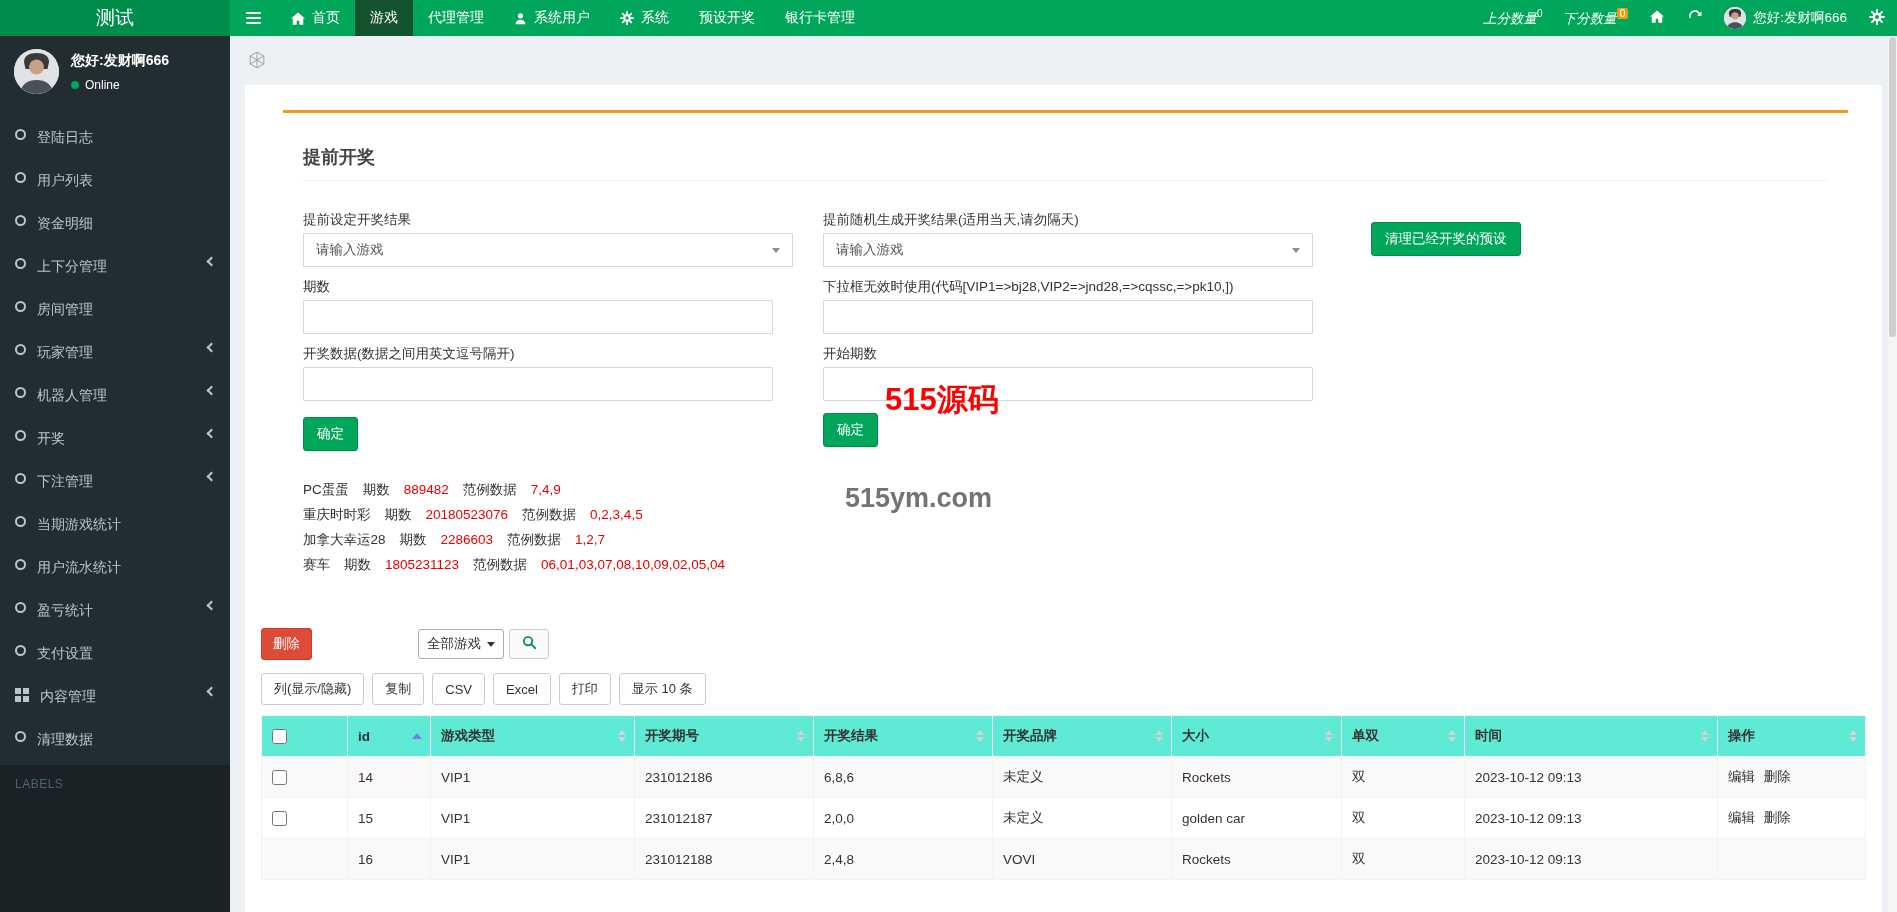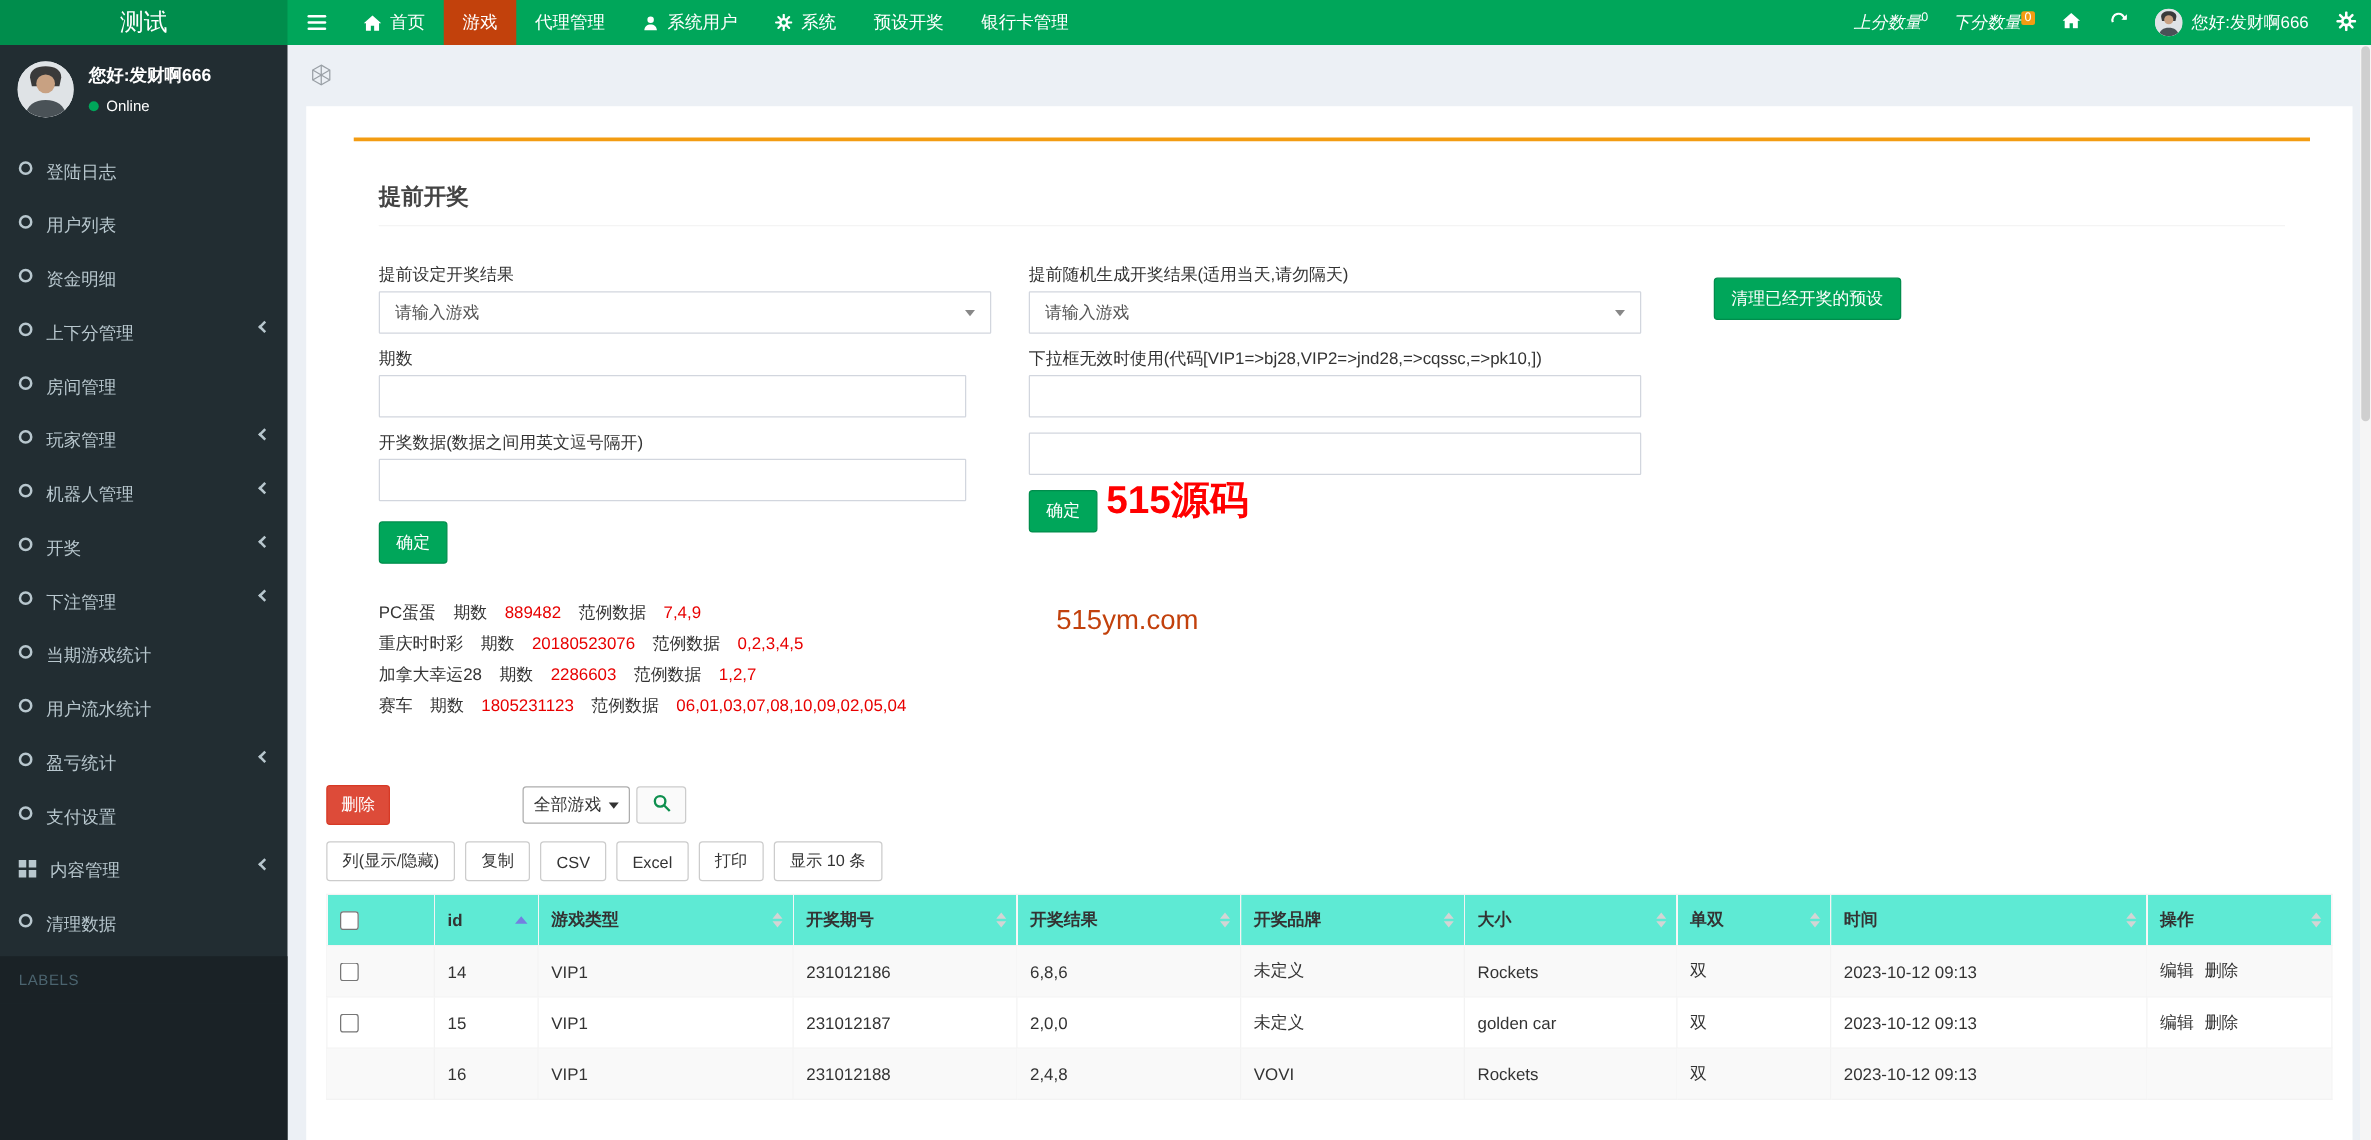--- a/index.html
+++ b/index.html
@@ -11,21 +11,21 @@
   }
 
   
   .navbar { position:absolute; top:0; left:0; right:0; height:36px; background:#00a65a; display:flex; align-items:stretch; z-index:20; }
   .brand { width:230px; background:#008d4c; color:#fff; font-size:19px; display:flex; align-items:center; justify-content:center; flex:0 0 230px; }
   .hamburger { width:46px; display:flex; align-items:center; justify-content:center; cursor:pointer; }
   .hamburger .bars { display:flex; flex-direction:column; gap:3px; }
   .hamburger .bars i { width:15px; height:2px; background:#fff; border-radius:1px; }
   .nav-left { display:flex; }
   .nav-item { display:flex; align-items:center; gap:7px; padding:0 15px; color:#fff; font-size:14px; cursor:pointer; white-space:nowrap; }
-  .nav-item.active { background:#c2410c; }
+  .nav-item.active { background:#14532d; }
   .nav-item svg { display:block; }
   .nav-right { margin-left:auto; display:flex; align-items:center; color:#fff; }
   .score-link { padding:0 10px; font-weight:normal; font-style:italic; font-size:13.5px; cursor:pointer; white-space:nowrap; }
   .badge-plain { font-size:10px; vertical-align:super; font-style:normal; }
   .badge-orange { font-size:10px; background:#f39c12; border-radius:2px; padding:0 3px; vertical-align:super; font-style:normal; }
   .icon-btn { padding:0 12px; height:36px; display:flex; align-items:center; cursor:pointer; color:#fff; }
   .nav-user { display:flex; align-items:center; gap:7px; padding:0 10px; cursor:pointer; font-size:13.5px; }
   .nav-avatar { width:22px; height:22px; border-radius:50%; overflow:hidden; background:#dfe3e6; }
   .nav-avatar svg, .side-avatar svg { display:block; width:100%; height:100%; }
   .cogs { position:relative; }
@@ -65,21 +65,21 @@
   .fg label { display:block; font-size:13.5px; color:#333; margin-bottom:5px; line-height:16px; font-weight:normal; }
   .select-box { height:34px; border:1px solid #d2d6de; display:flex; align-items:center; justify-content:space-between; padding:0 12px; font-size:13.5px; color:#555; background:#fff; cursor:pointer; border-radius:1px; }
   .caret { width:0; height:0; border-left:4px solid transparent; border-right:4px solid transparent; border-top:5px solid #888; }
   .text-input { width:100%; height:34px; border:1px solid #d2d6de; padding:0 12px; font:inherit; font-size:13.5px; background:#fff; border-radius:1px; }
   .narrow { width:470px; }
   .btn-green { background:#00a65a; border:1px solid #008d4c; color:#fff; font-size:13.5px; padding:7px 13px; border-radius:3px; cursor:pointer; font-family:inherit; }
   .confirm-left { margin-top:4px; }
   .clear-col { margin-left:28px; padding-top:10px; flex:0 0 auto; }
 
   .watermark1 { position:absolute; left:640px; top:294px; font-size:31px; font-weight:bold; color:#ff0000; z-index:5; }
-  .watermark2 { position:absolute; left:600px; top:398px; font-size:22px; font-weight:normal; color:#c2410c; z-index:5; }
+  .watermark2 { position:absolute; left:600px; top:398px; font-size:27px; font-weight:bold; color:#737373; z-index:5; }
 
   .info-lines { padding-top:26px; font-size:13.5px; }
   .info-line { display:flex; gap:14px; line-height:25px; color:#333; }
   .info-line .red { color:#e80000; }
 
   
   .table-section { margin-top:46px; }
   .toolbar-row1 { display:flex; align-items:center; }
   .btn-danger { background:#dd4b39; border:1px solid #d73925; color:#fff; font-size:13.5px; padding:6px 11px; border-radius:3px; cursor:pointer; font-family:inherit; }
   .filter-select { margin-left:106px; width:86px; height:30px; border:1px solid #adadad; border-radius:3px; display:flex; align-items:center; justify-content:space-between; padding:0 8px; font-size:13.5px; background:#fff; cursor:pointer; }
@@ -357,20 +357,21 @@
             <div class="select-box">
               <span>请输入游戏</span>
               <span class="caret"></span>
             </div>
           </div>
           <div class="fg">
             <label>下拉框无效时使用(代码[VIP1=&gt;bj28,VIP2=&gt;jnd28,=&gt;cqssc,=&gt;pk10,])</label>
             <input class="text-input" type="text" style="">
           </div>
           <div class="fg">
+            <label>开始期数</label>
             <input class="text-input" type="text" style="">
           </div>
           <button class="btn-green">确定</button>
         </div>
 
         <div class="clear-col">
           <button class="btn-green">清理已经开奖的预设</button>
         </div>
       </div>
 

